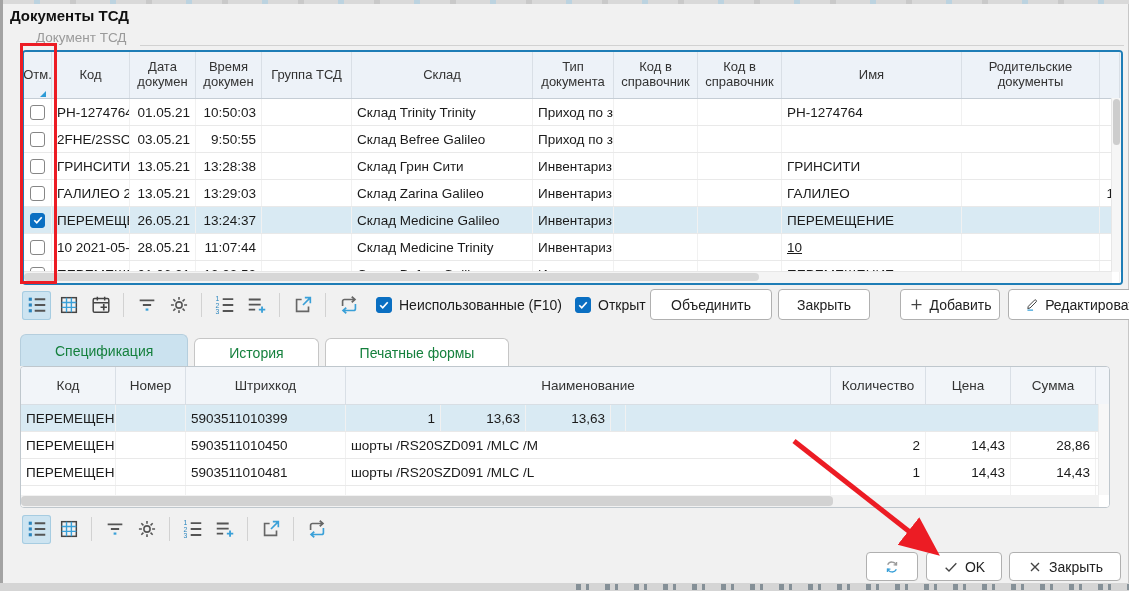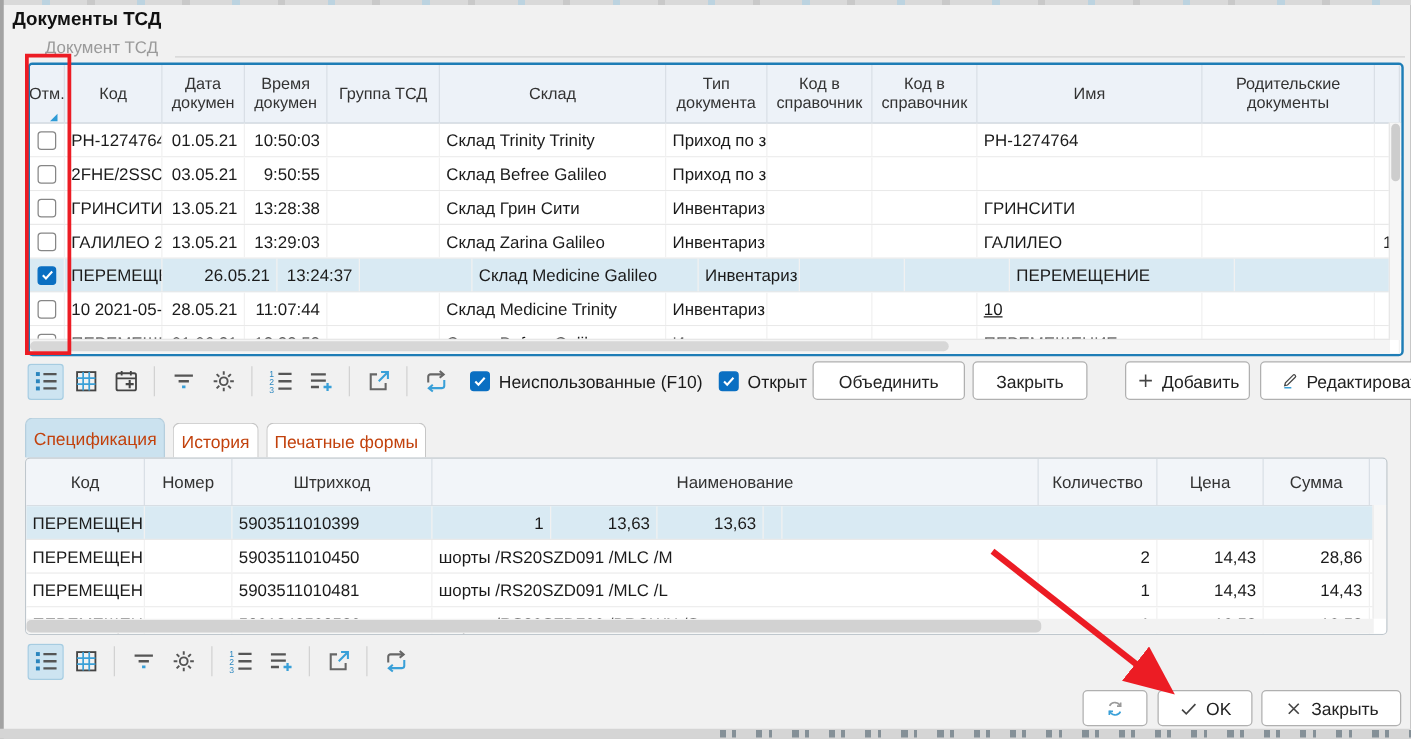--- a/index.html
+++ b/index.html
@@ -48,22 +48,22 @@
   .tb-check{display:flex;align-items:center;gap:7px;font-size:14px;color:#1b1b1b;margin-left:10px;white-space:nowrap;}
   .tb-check .checkbox{width:16px;height:16px;}
 
   .btn{position:absolute;height:31px;background:#fff;border:1px solid #b0b0b0;border-radius:4px;
       font-size:14px;color:#222;display:flex;align-items:center;justify-content:center;gap:6px;
       box-sizing:border-box;padding:0 10px;white-space:nowrap;}
   .btn svg{width:15px;height:15px;flex:none;}
 
   
   .tabs{position:absolute;left:20px;top:334px;display:flex;gap:6px;align-items:flex-end;height:32px;}
-  .tab{box-sizing:border-box;height:28px;padding:0 6px;display:flex;align-items:center;background:#fff;
-      border:1px solid #c6c6c6;border-bottom:none;border-radius:6px 6px 0 0;font-size:14px;color:#c2410c;}
+  .tab{box-sizing:border-box;height:28px;padding:0 34px;display:flex;align-items:center;background:#fff;
+      border:1px solid #c6c6c6;border-bottom:none;border-radius:6px 6px 0 0;font-size:14px;color:#15803d;}
   .tab.active{background:#cbe2ef;height:32px;border-color:#b5cedd;}
 
   
   .spec-table{position:absolute;left:20px;top:366px;width:1090px;height:142px;background:#fff;
       border:1px solid #bfc7cd;border-radius:4px;overflow:hidden;box-sizing:border-box;}
   .st-header{display:flex;height:37px;background:#f2f5f9;border-bottom:1px solid #d8dee4;}
   .st-header .hcell{font-size:13.5px;}
   .spec-vtrack{position:absolute;right:0;top:37px;bottom:12px;width:10px;background:#f7f7f7;border-left:1px solid #ececec;}
   .spec-hscroll{position:absolute;left:0;right:10px;bottom:0;height:12px;background:#f2f2f2;}
   .spec-hthumb{height:10px;margin-top:1px;width:812px;background:#d2d2d2;border-radius:4px;}
@@ -174,21 +174,21 @@
         </div>
         <div class="dt-row selected">
           <div class="cell center" style="width: 28px;">
             <span class="checkbox checked">
               <svg viewBox="0 0 24 24" fill="none">
                 <path d="M4.5 12.5l5 5L19.5 6.5" stroke="#fff" stroke-width="3.4"></path>
               </svg>
             </span>
           </div>
           <div class="cell" style="width: 78px;">ПЕРЕМЕЩЕН</div>
-          <div class="cell right" style="width: 66px; margin-left: 26px;">26.05.21</div>
+          <div class="cell right" style="width: 66px;">26.05.21</div>
           <div class="cell right" style="width: 66px;">13:24:37</div>
           <div class="cell" style="width: 90px;"></div>
           <div class="cell" style="width: 181px;">Склад Medicine Galileo</div>
           <div class="cell" style="width: 81px;">Инвентариз</div>
           <div class="cell" style="width: 84px;"></div>
           <div class="cell" style="width: 84px;"></div>
           <div class="cell" style="width: 180px;">ПЕРЕМЕЩЕНИЕ</div>
           <div class="cell" style="width: 138px;"></div>
           <div class="cell right" style="width: 20px;"></div>
         </div>

